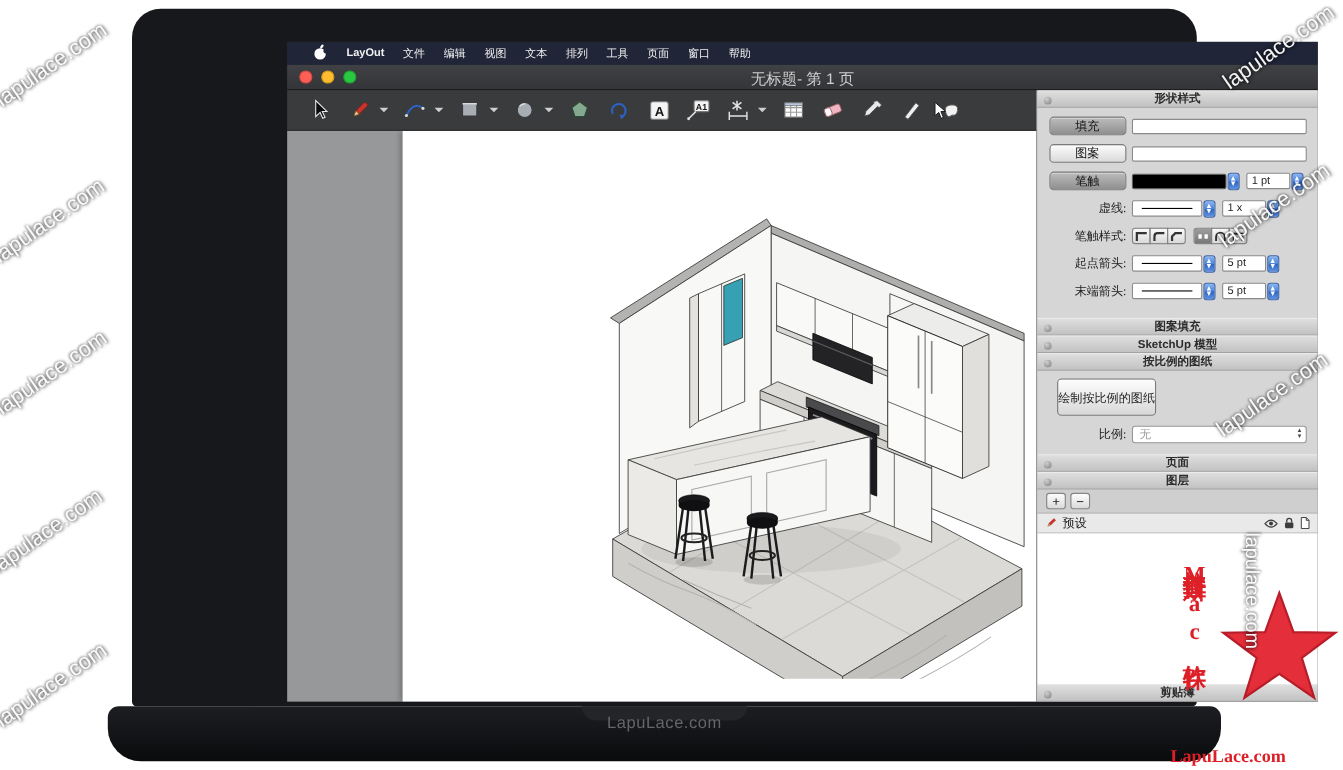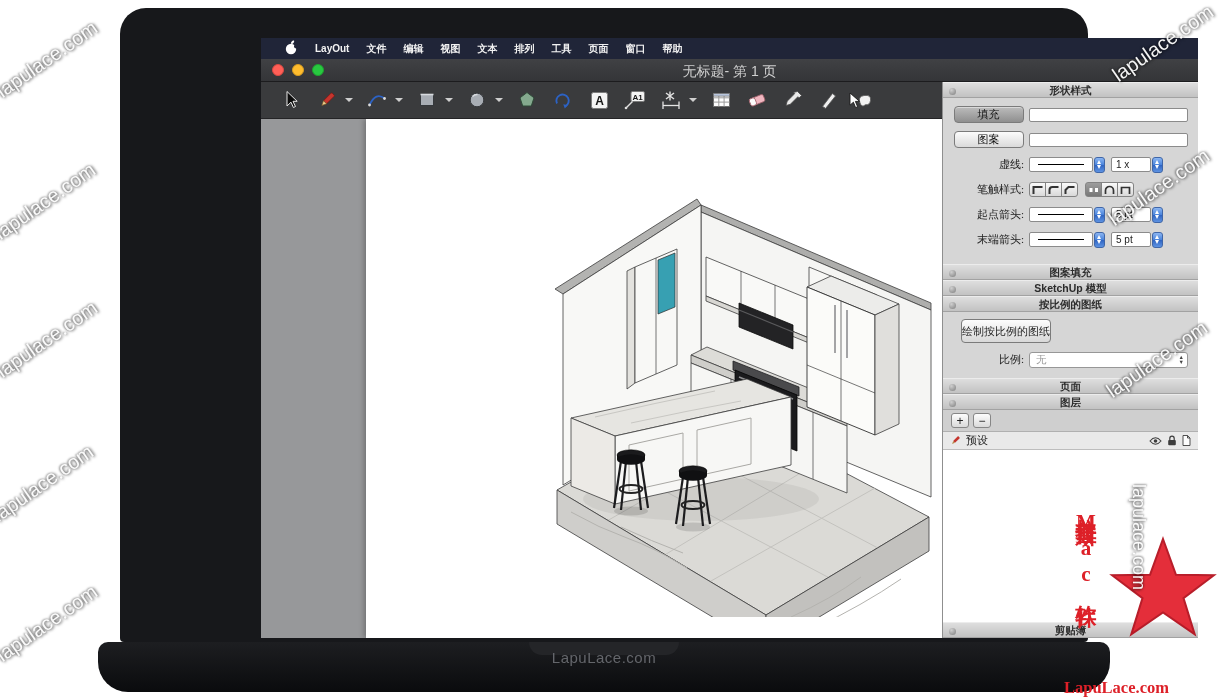--- a/index.html
+++ b/index.html
@@ -16,21 +16,21 @@
   .base-text    { position:absolute; left:0; right:0; top:7px; text-align:center;
                   color:#64666b; font-size:15px; letter-spacing:.5px; }
 
   .screen { position:absolute; left:141px; top:30px; width:937px; height:600px;
             background:#2a2a2c; overflow:hidden; }
 
   
   .menubar { height:21px; background:#202538; display:flex; align-items:center;
              padding-left:24px; gap:17px; color:#f2f2f2; font-size:10px; }
   .menubar .app { font-weight:bold; }
-  .menu-item { cursor:default;font-weight:bold; }
+  .menu-item { cursor:default; }
 
   
   .window { height:579px; display:flex; flex-direction:column; }
   .titlebar { height:23px; background:linear-gradient(#404144,#343538);
               border-bottom:1px solid #1c1c1e; position:relative; flex:none; }
   .traffic { position:absolute; left:11px; top:5px; display:flex; gap:8px; }
   .tl { width:12px; height:12px; border-radius:50%; }
   .tl.red { background:#ff5f57; border:1px solid #d94942; }
   .tl.yel { background:#febc2e; border:1px solid #d69c20; }
   .tl.grn { background:#28c840; border:1px solid #1da32f; }
@@ -87,21 +87,21 @@
          font-size:10px; display:flex; align-items:center; padding:0 4px; margin-left:6px; }
   .combo { width:64px; height:15px; background:#fff; border:1px solid #8b8b8b; border-radius:2px;
            display:flex; align-items:center; justify-content:center; }
   .combo .line { width:46px; height:1px; background:#000; }
   .ssbtn { width:17px; height:15px; border:1px solid #838383; background:linear-gradient(#fafafa,#d9d9d9);
            display:flex; align-items:center; justify-content:center; margin-left:-1px; }
   .ssbtn.first { margin-left:0; border-radius:3px 0 0 3px; }
   .ssbtn.last { border-radius:0 3px 3px 0; }
   .ssbtn.sel { background:linear-gradient(#9d9d9d,#787878); }
   .ss-gap { width:7px; flex:none; }
-  .make-btn { margin:7px 18px 0; height:24px; border-radius:4px; border:1px solid #7b7b7b;
+  .make-btn { margin:7px 18px 0; height:34px; border-radius:4px; border:1px solid #7b7b7b;
               background:linear-gradient(#fdfdfd,#d8d8d8); font-size:11px; color:#222;
               display:flex; align-items:center; justify-content:center; }
   .pop { height:16px; background:#fff; border:1px solid #979797; border-radius:3px;
          display:flex; align-items:center; padding:0 3px 0 6px; color:#9a9a9a; font-size:10.5px; }
   .pop .grow { flex:1; }
   .pop-arrows { display:flex; flex-direction:column; line-height:4.5px; font-size:5.5px; color:#444; }
   .layers-bar { height:22px; background:#cfcfcf; border-bottom:1px solid #b0b0b0;
                 display:flex; align-items:center; padding:0 8px; gap:4px; flex:none; }
   .sq-btn { width:18px; height:15px; background:linear-gradient(#fdfdfd,#dadada);
             border:1px solid #868686; border-radius:3px; font-size:12px; line-height:1;
@@ -394,20 +394,29 @@
               <span class="lbl-slot">
                   <button class="mbtn dark">填充</button>
                 </span>
               <span class="well"></span>
             </div>
             <div class="ins-row">
               <span class="lbl-slot">
                   <button class="mbtn light">图案</button>
                 </span>
               <span class="well"></span>
+            </div>
+            <div class="ins-row">
+              <span class="lbl-slot">
+                  <button class="mbtn dark">笔触</button>
+                </span>
+              <span class="colorbar"></span>
+              <span class="stepper"></span>
+              <span class="fld">1 pt</span>
+              <span class="stepper"></span>
             </div>
             <div class="ins-row">
               <span class="ins-label">虚线:</span>
               <span class="combo">
                   <span class="line"></span>
                 </span>
               <span class="stepper"></span>
               <span class="fld">1 x</span>
               <span class="stepper"></span>
             </div>

